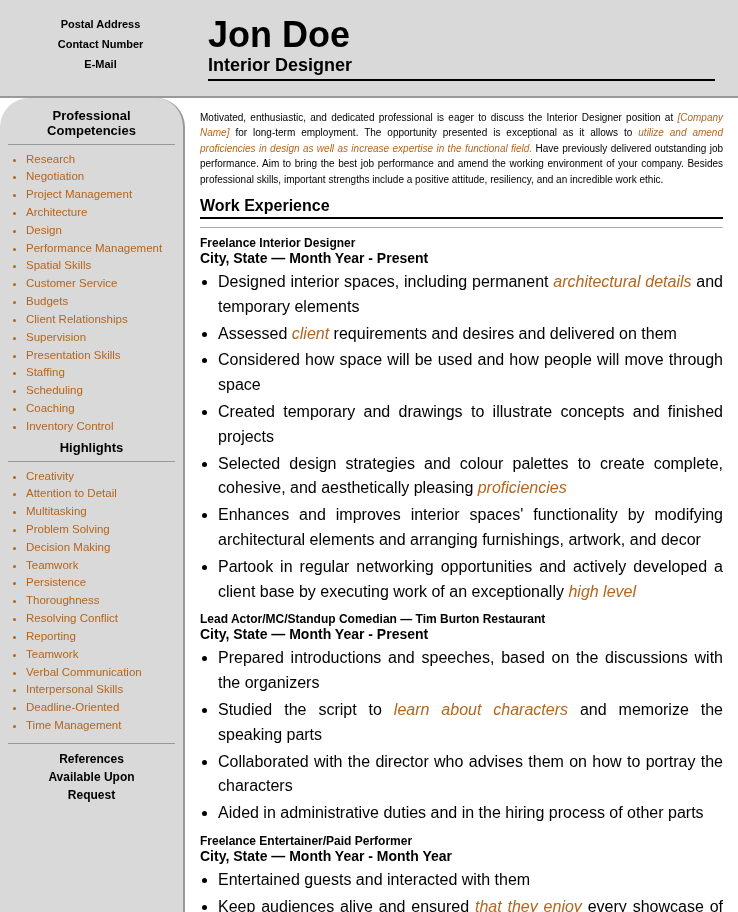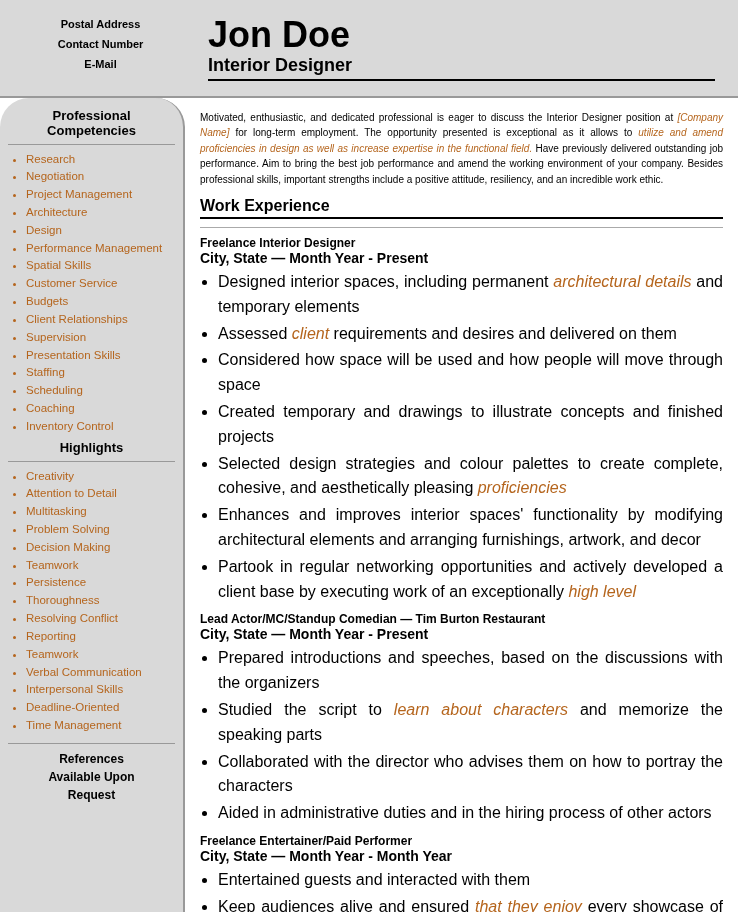--- a/index.html
+++ b/index.html
@@ -237,21 +237,21 @@
         <li>Enhances and improves interior spaces' functionality by modifying architectural elements and arranging furnishings, artwork, and decor</li>
         <li>Partook in regular networking opportunities and actively developed a client base by executing work of an exceptionally <span class="orange">high level</span></li>
       </ul>
 
       <div class="job-title">Lead Actor/MC/Standup Comedian — Tim Burton Restaurant</div>
       <div class="job-location">City, State — Month Year - Present</div>
       <ul class="job-bullets">
         <li>Prepared introductions and speeches, based on the discussions with the organizers</li>
         <li>Studied the script to <span class="orange">learn about characters</span> and memorize the speaking parts</li>
         <li>Collaborated with the director who advises them on how to portray the characters</li>
-        <li>Aided in administrative duties and in the hiring process of other actors</li>
+        <li>Aided in administrative duties and in the hiring process of other parts</li>
       </ul>
 
       <div class="job-title">Freelance Entertainer/Paid Performer</div>
       <div class="job-location">City, State — Month Year - Month Year</div>
       <ul class="job-bullets">
         <li>Entertained guests and interacted with them</li>
         <li>Keep audiences alive and ensured <span class="orange">that they enjoy</span> every showcase of acts</li>
       </ul>
 
     </div>

